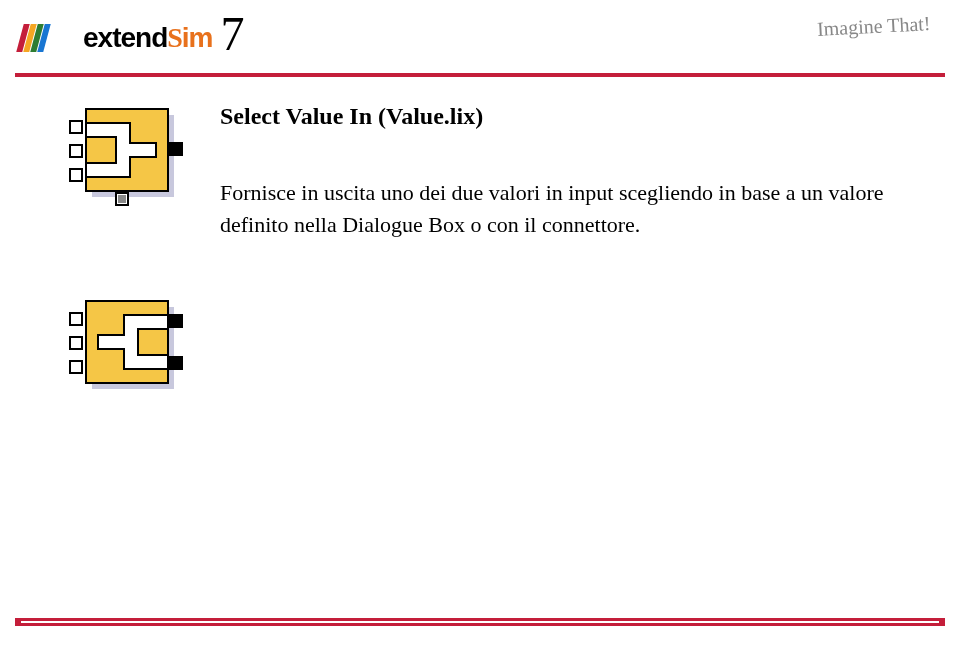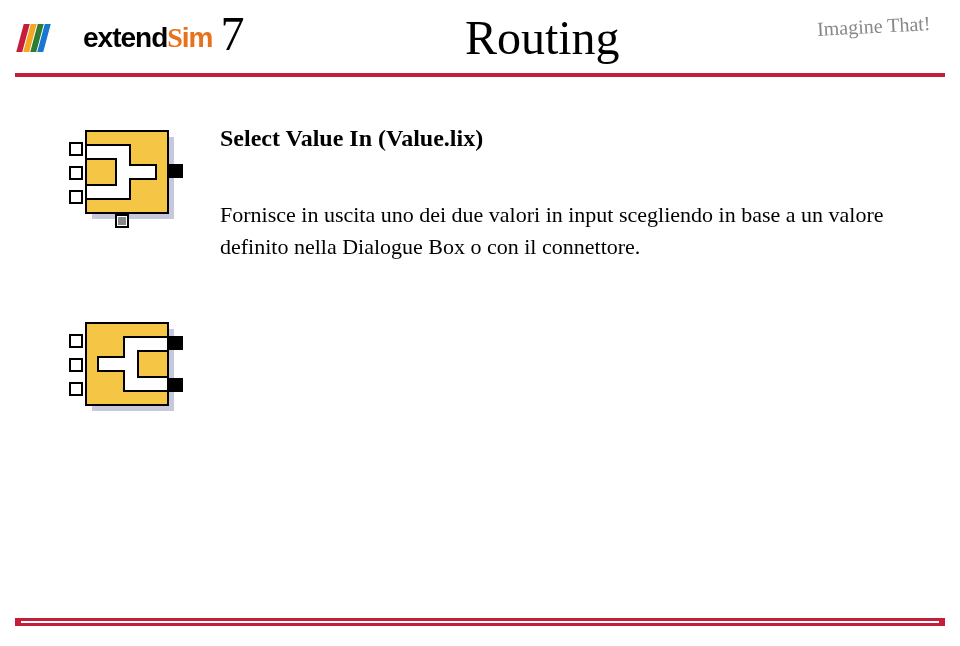--- a/index.html
+++ b/index.html
@@ -72,21 +72,21 @@
       font-size: 20px;
       color: #888;
       transform: rotate(-3deg);
     }
     .header-rule {
       height: 4px;
       background: #c41e3a;
       margin: 8px 15px 0 15px;
     }
     .content {
-      padding: 44px 60px 20px 60px;
+      padding: 22px 60px 20px 60px;
     }
     .block {
       display: flex;
       gap: 30px;
       margin-bottom: 50px;
     }
     .icon-area {
       width: 130px;
       flex-shrink: 0;
     }
@@ -136,21 +136,20 @@
       <div class="logo-bar" style="background:#c41e3a"></div>
       <div class="logo-bar" style="background:#f5a623"></div>
       <div class="logo-bar" style="background:#2e7d32"></div>
       <div class="logo-bar" style="background:#1976d2"></div>
     </div>
     <span class="logo-text">
       <span>extend</span><span class="orange s">S</span><span class="orange">im</span>
     </span>
   </div>
   <span class="version-num">7</span>
-  <div class="title">Routing</div>
   <div class="imagine-that">Imagine That!</div>
 </div>
 <div class="header-rule"></div>
 
 <div class="content">
 
   <div class="block">
     <div class="icon-area">
       <svg class="svg-icon" width="130" height="110" viewBox="0 0 130 110">
 

